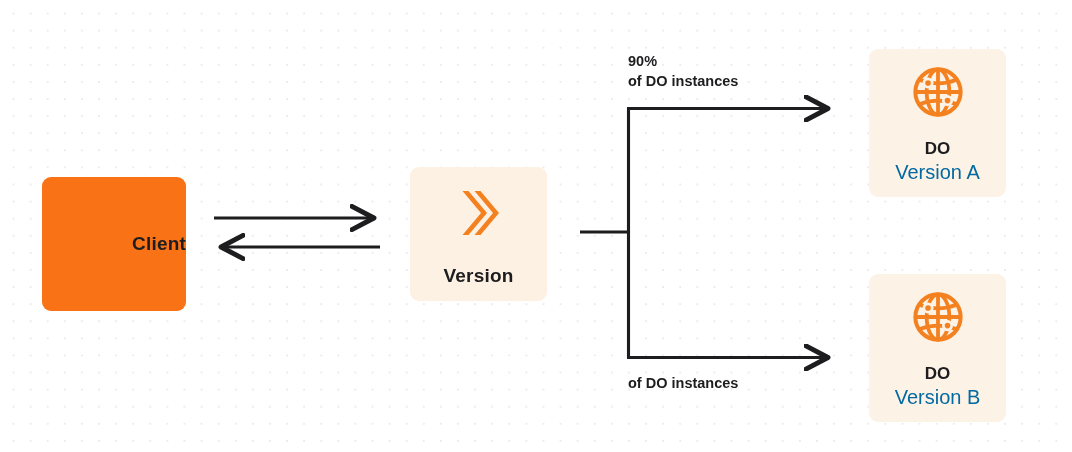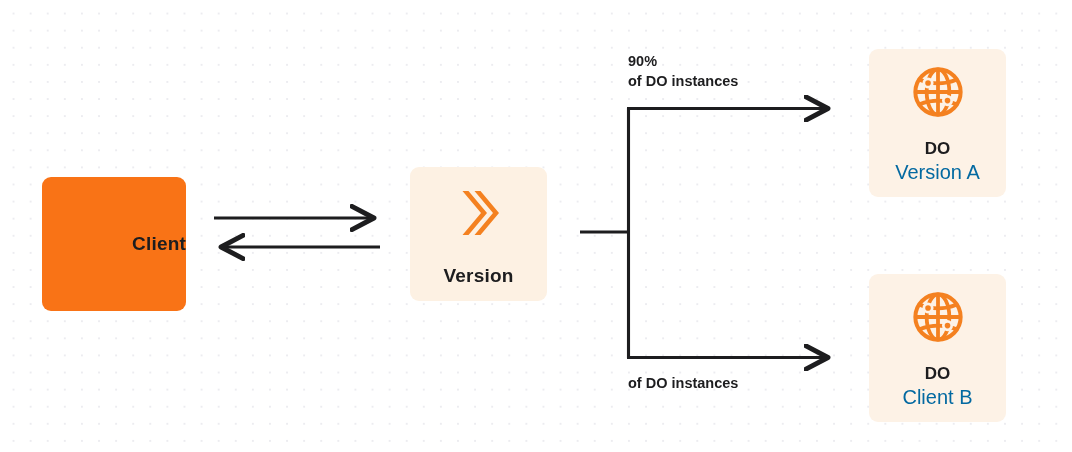--- a/index.html
+++ b/index.html
@@ -204,21 +204,21 @@
         <line x1="32" y1="7" x2="32" y2="57" stroke="#f48120" stroke-width="4.2"></line>
         <line x1="7" y1="32" x2="57" y2="32" stroke="#f48120" stroke-width="4.2"></line>
         <ellipse cx="32" cy="32" rx="12.5" ry="25" stroke="#f48120" stroke-width="4.2" fill="none"></ellipse>
         <path d="M11.5 18.5 Q 32 26.5 52.5 18.5" stroke="#f48120" stroke-width="4.2" fill="none" stroke-linecap="round"></path>
         <path d="M11.5 45.5 Q 32 37.5 52.5 45.5" stroke="#f48120" stroke-width="4.2" fill="none" stroke-linecap="round"></path>
         <circle cx="21" cy="22" r="4.6" fill="#f48120" stroke="#fdf2e6" stroke-width="3"></circle>
         <circle cx="42.5" cy="41.5" r="4.6" fill="#f48120" stroke="#fdf2e6" stroke-width="3"></circle>
       </svg>
     </span>
     <span class="node-title-sm">DO</span>
-    <span class="node-sub">Client B</span>
+    <span class="node-sub">Version B</span>
   </div>
 
   <div class="edge-label edge-label-top">
     <div>90%</div>
     <div>of DO instances</div>
   </div>
 
   <div class="edge-label edge-label-bottom">
     <div>of DO instances</div>
   </div>

